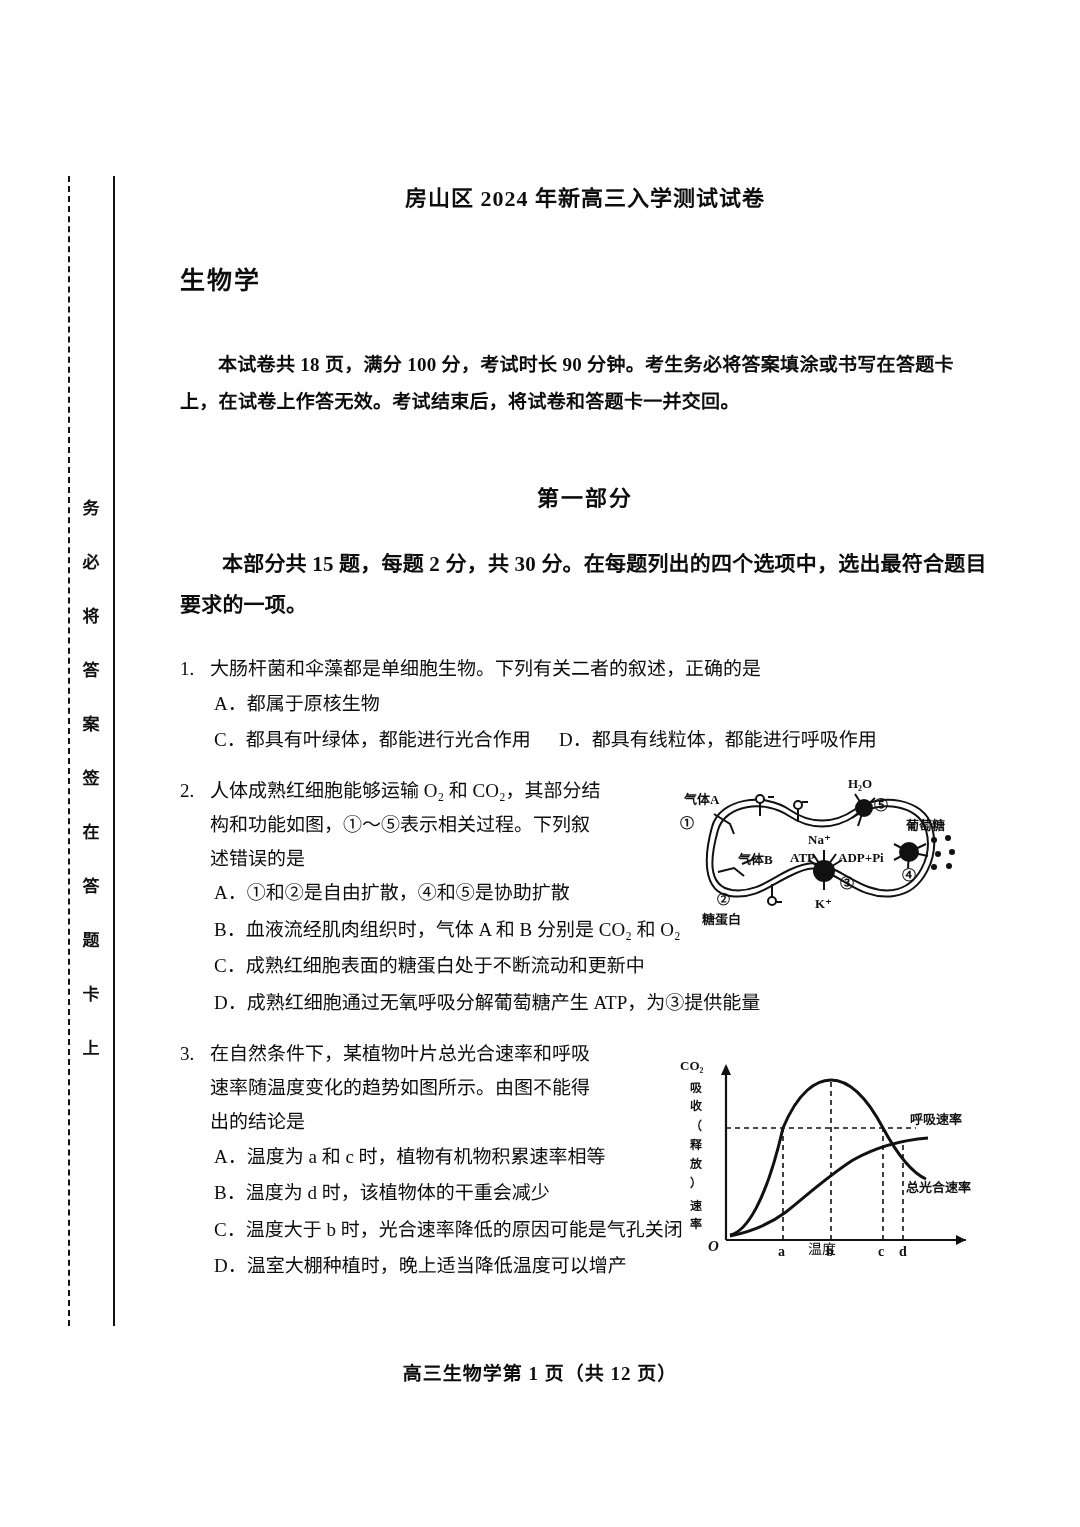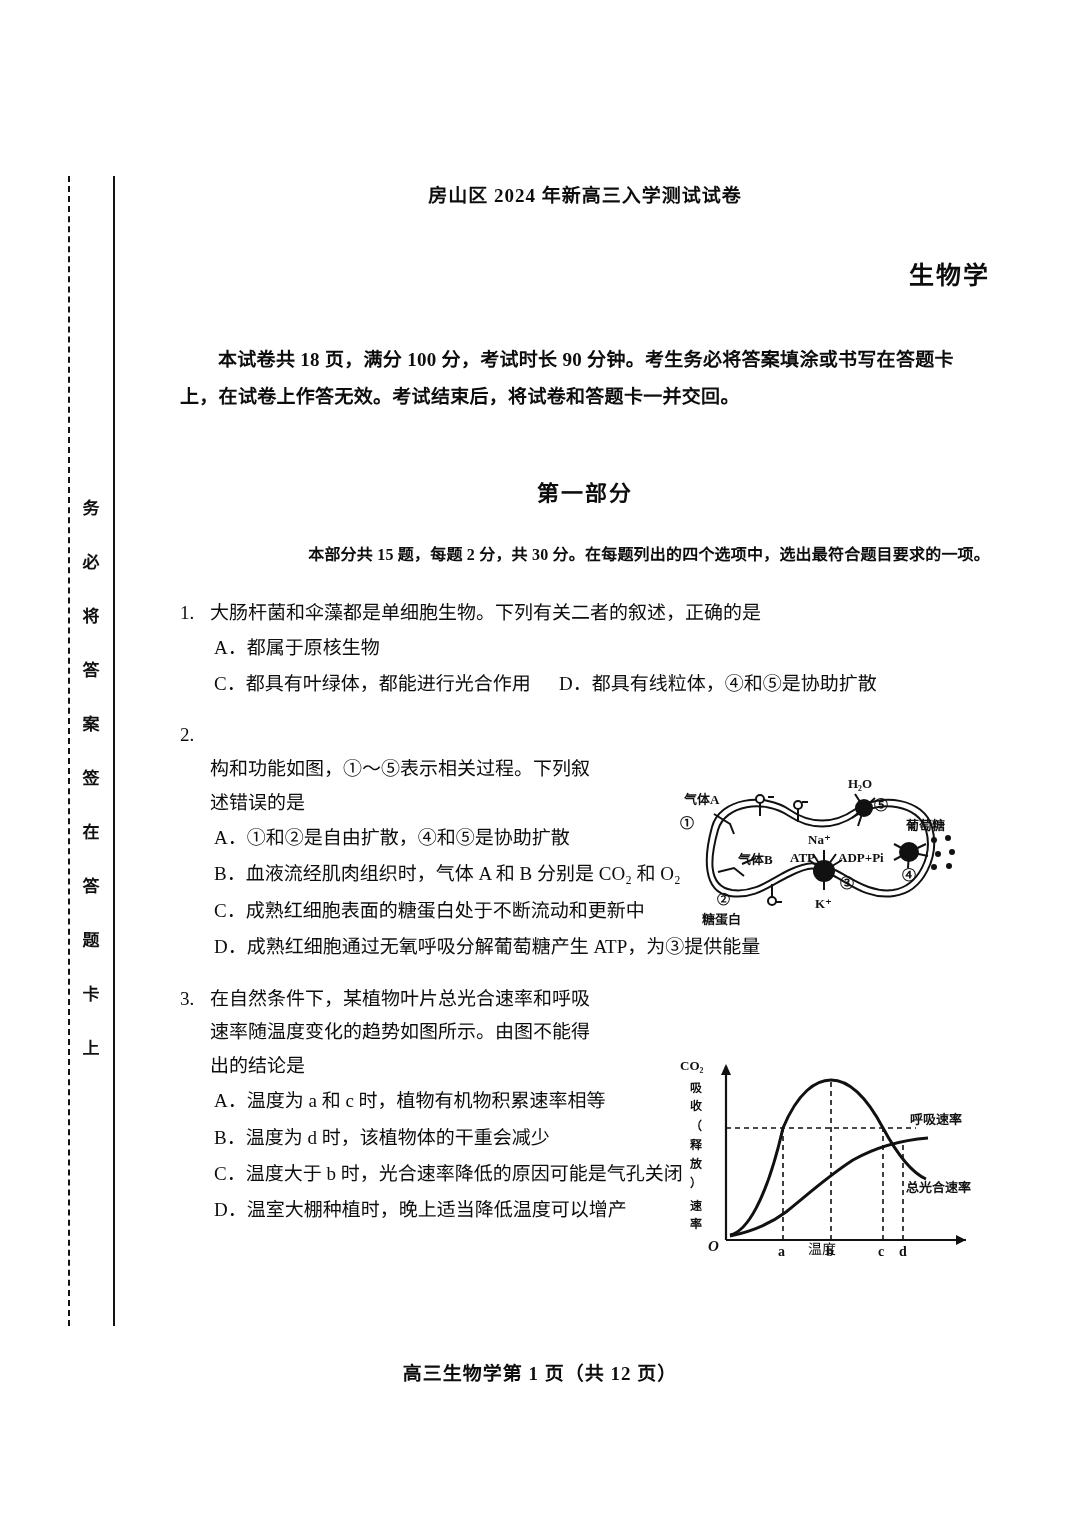--- a/index.html
+++ b/index.html
@@ -58,28 +58,28 @@
   
   .content {
     position: absolute;
     left: 180px;
     top: 180px;
     width: 810px;
   }
 
   .paper-title {
     text-align: center;
-    font-size: 19px;
+    font-size: 22px;
     font-weight: 700;
     letter-spacing: 1px;
     margin: 0 0 48px 0;
     font-family: "Liberation Serif", "DejaVu Serif", serif;
   }
   .subject-title {
-    text-align: right;
+    text-align: left;
     font-size: 25px;
     font-weight: 700;
     letter-spacing: 2px;
     margin: 0 0 50px 0;
   }
   .instructions {
     font-size: 19px;
     font-weight: 700;
     line-height: 1.95;
     text-indent: 2em;
@@ -87,27 +87,26 @@
     letter-spacing: 0.3px;
   }
   .part-heading {
     text-align: center;
     font-size: 22px;
     font-weight: 700;
     letter-spacing: 2px;
     margin: 0 0 32px 0;
   }
   .part-desc {
-    font-size: 16px;
+    font-size: 21px;
     font-weight: 700;
     line-height: 1.95;
     text-indent: 2em;
     margin: 0 0 26px 0;
     letter-spacing: 0.2px;
-    text-align: right;
   }
 
   
   .question {
     position: relative;
     margin-bottom: 16px;
   }
   .q-stem {
     font-size: 19px;
     line-height: 1.78;
@@ -208,29 +207,29 @@
     <div class="question">
       <div class="q-stem">
         <span class="q-num">1.</span>
         <span class="q-text">大肠杆菌和伞藻都是单细胞生物。下列有关二者的叙述，正确的是</span>
       </div>
       <div class="opt-row">
         <span class="opt opt-half"><span>A．</span><span>都属于原核生物</span></span>
       </div>
       <div class="opt-row">
         <span class="opt opt-half"><span>C．</span><span>都具有叶绿体，都能进行光合作用</span></span>
-        <span class="opt"><span>D．</span><span>都具有线粒体，④和⑤是协助扩散</span></span>
+        <span class="opt"><span>D．</span><span>都具有线粒体，都能进行呼吸作用</span></span>
       </div>
     </div>
 
     <div class="question" style="margin-top:14px;">
       <div class="q-stem">
         <span class="q-num">2.</span>
         <span class="q-text q-text-narrow">
-          <br>
+          <span>人体成熟红细胞能够运输 O₂ 和 CO₂，其部分结</span><br>
           <span>构和功能如图，①～⑤表示相关过程。下列叙</span><br>
           <span>述错误的是</span>
         </span>
       </div>
       <div class="opt-stack">
         <div><span>A．</span><span>①和②是自由扩散，④和⑤是协助扩散</span></div>
         <div><span>B．</span><span>血液流经肌肉组织时，气体 A 和 B 分别是 CO₂ 和 O₂</span></div>
         <div><span>C．</span><span>成熟红细胞表面的糖蛋白处于不断流动和更新中</span></div>
         <div><span>D．</span><span>成熟红细胞通过无氧呼吸分解葡萄糖产生 ATP，为③提供能量</span></div>
       </div>

